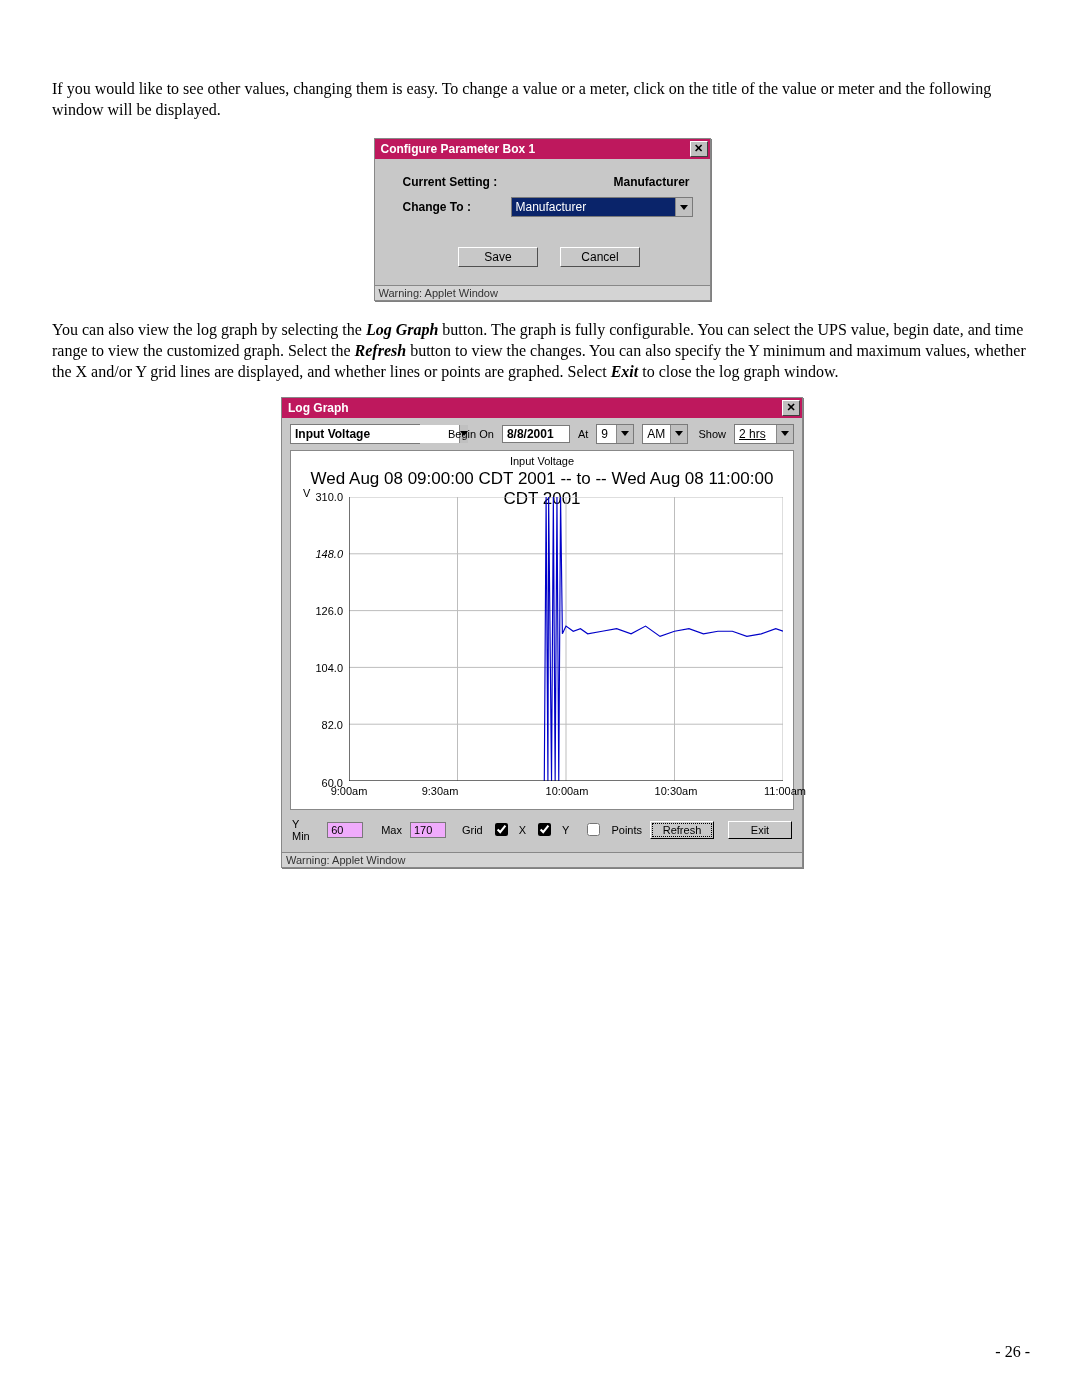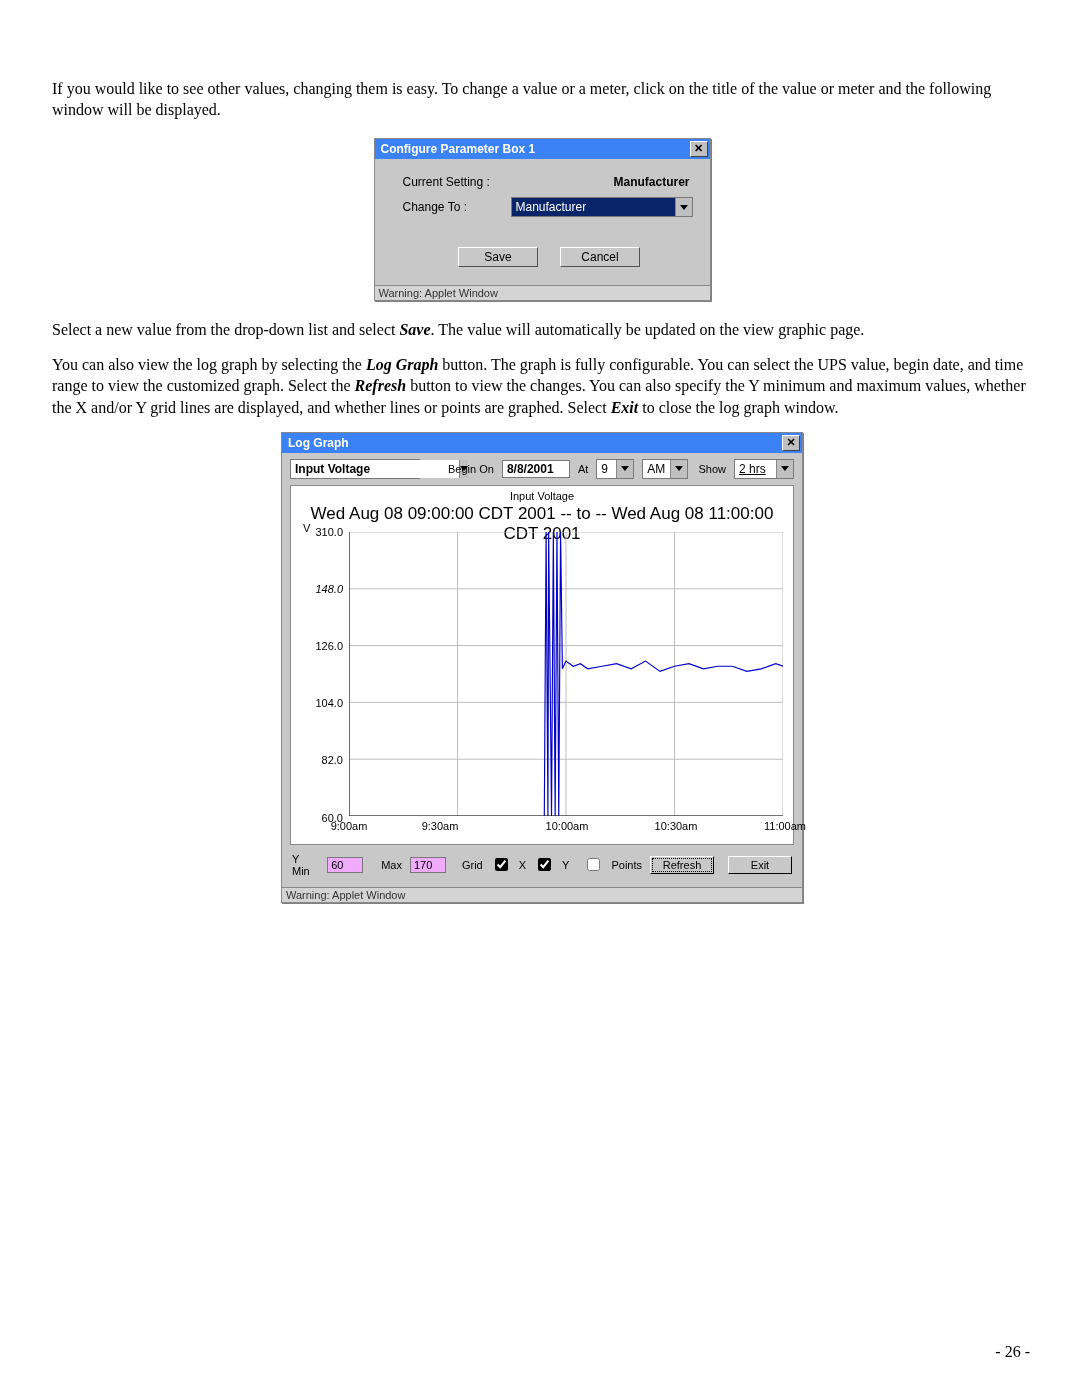--- a/index.html
+++ b/index.html
@@ -32,21 +32,21 @@
     box-shadow: 1px 1px 0 #808080;
   }
   .dlg1 {
     width: 335px;
     margin: 18px auto 18px auto;
   }
   .titlebar {
     display: flex;
     align-items: center;
     justify-content: space-between;
-    background: #3b82f6;
+    background: #be185d;
     color: #fff;
     font-family: "Trebuchet MS", Tahoma, sans-serif;
     font-weight: bold;
     font-size: 12px;
     padding: 2px 2px 2px 6px;
     gap: 38px;
   }
   .close-x {
     width: 16px;
     height: 14px;
@@ -65,20 +65,21 @@
   .d1-body {
     padding: 16px 14px 6px 28px;
   }
   .d1-row {
     display: flex;
     align-items: center;
     margin-bottom: 8px;
   }
   .d1-label {
     width: 108px;
+    font-weight: bold;
   }
   .d1-value-bold {
     font-weight: bold;
     margin-left: auto;
     padding-right: 6px;
   }
   .combo {
     display: flex;
     border: 1px solid #7a7a7a;
     background: #fff;
@@ -296,23 +297,20 @@
         </div>
       </div>
       <div class="d1-btnrow">
         <div class="btn">Save</div>
         <div class="btn">Cancel</div>
       </div>
     </div>
     <div class="status-strip">Warning: Applet Window</div>
   </div>
 
-  <p class="body-text">
-    <span>Select a new value from the drop-down list and select </span><span class="italic-bold">Save</span><span>.  The value will automatically be updated on the view graphic page.</span>
-  </p>
 
   <p class="body-text">
     <span>You can also view the log graph by selecting the </span><span class="italic-bold">Log Graph</span><span> button.  The graph is fully configurable.  You can select the UPS value, begin date, and time range to view the customized graph.  Select the </span><span class="italic-bold">Refresh</span><span> button to view the changes.  You can also specify the Y minimum and maximum values, whether the X and/or Y grid lines are displayed, and whether lines or points are graphed.  Select </span><span class="italic-bold">Exit</span><span> to close the log graph window.</span>
   </p>
 
   <div class="dlg dlg2">
     <div class="titlebar">
       <span>Log Graph</span>
       <div class="close-x">✕</div>
     </div>

